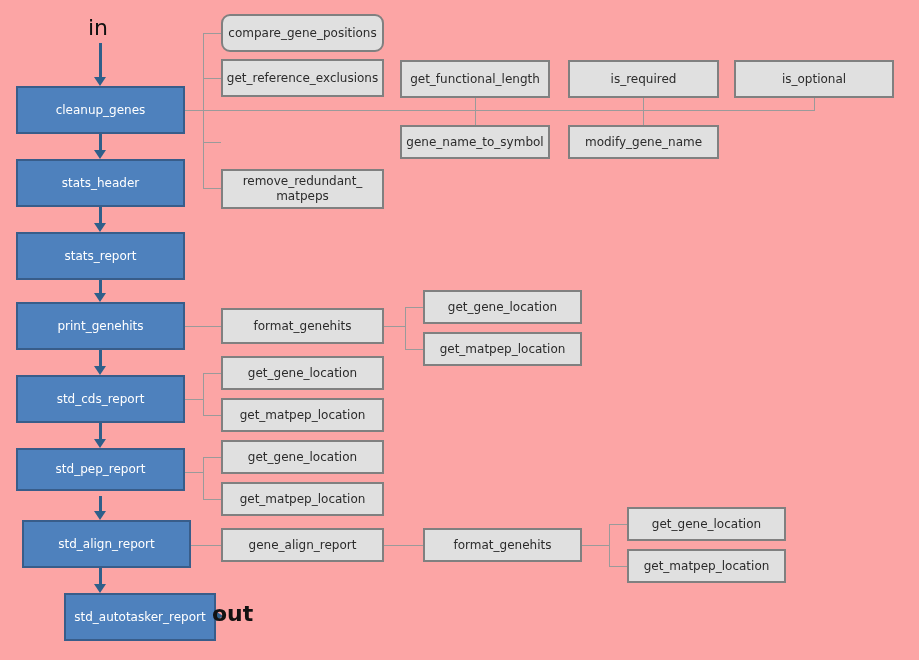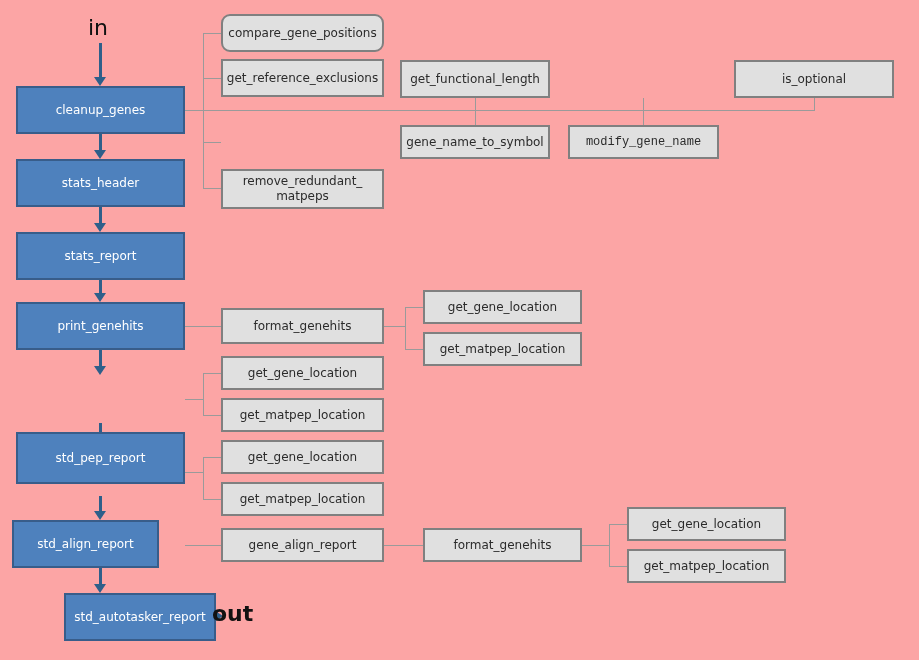--- a/index.html
+++ b/index.html
@@ -163,50 +163,56 @@
   </div>
   <div class="node node-blue" style="left:16px; top:159px; width:169px; height:48px;">
     <span class="node-label">stats_header</span>
   </div>
   <div class="node node-blue" style="left:16px; top:232px; width:169px; height:48px;">
     <span class="node-label">stats_report</span>
   </div>
   <div class="node node-blue" style="left:16px; top:302px; width:169px; height:48px;">
     <span class="node-label">print_genehits</span>
   </div>
-  <div class="node node-blue" style="left:16px; top:432px; width:169px; height:52px;">
+  <div class="node node-blue" style="left:16px; top:375px; width:169px; height:48px;">
+    <span class="node-label">std_cds_report</span>
+  </div>
+  <div class="node node-blue" style="left:16px; top:448px; width:169px; height:43px;">
     <span class="node-label">std_pep_report</span>
   </div>
-  <div class="node node-blue" style="left:12px; top:520px; width:147px; height:48px;">
+  <div class="node node-blue" style="left:22px; top:520px; width:169px; height:48px;">
     <span class="node-label">std_align_report</span>
   </div>
   <div class="node node-blue" style="left:16px; top:593px; width:152px; height:48px;margin-left:48px;">
     <span class="node-label">std_autotasker_report</span>
   </div>
 
   <div class="node node-gray" style="left:221px; top:14px; width:163px; height:38px;border-radius:9px;">
     <span class="node-label">compare_gene_positions</span>
   </div>
   <div class="node node-gray" style="left:221px; top:59px; width:163px; height:38px;">
     <span class="node-label">get_reference_exclusions</span>
   </div>
   <div class="node node-gray" style="left:221px; top:169px; width:163px; height:40px;">
     <span class="node-label">remove_redundant_
 matpeps</span>
   </div>
   <div class="node node-gray" style="left:400px; top:60px; width:150px; height:38px;">
     <span class="node-label">get_functional_length</span>
   </div>
+  <div class="node node-gray" style="left:568px; top:60px; width:151px; height:38px;">
+    <span class="node-label">is_required</span>
+  </div>
   <div class="node node-gray" style="left:734px; top:60px; width:160px; height:38px;">
     <span class="node-label">is_optional</span>
   </div>
   <div class="node node-gray" style="left:400px; top:125px; width:150px; height:34px;">
     <span class="node-label">gene_name_to_symbol</span>
   </div>
-  <div class="node node-gray" style="left:568px; top:125px; width:151px; height:34px;font-family:Liberation Mono, monospace;">
+  <div class="node node-gray" style="left:568px; top:125px; width:151px; height:34px;">
     <span class="node-label">modify_gene_name</span>
   </div>
   <div class="node node-gray" style="left:221px; top:308px; width:163px; height:36px;">
     <span class="node-label">format_genehits</span>
   </div>
   <div class="node node-gray" style="left:423px; top:290px; width:159px; height:34px;">
     <span class="node-label">get_gene_location</span>
   </div>
   <div class="node node-gray" style="left:423px; top:332px; width:159px; height:34px;">
     <span class="node-label">get_matpep_location</span>

